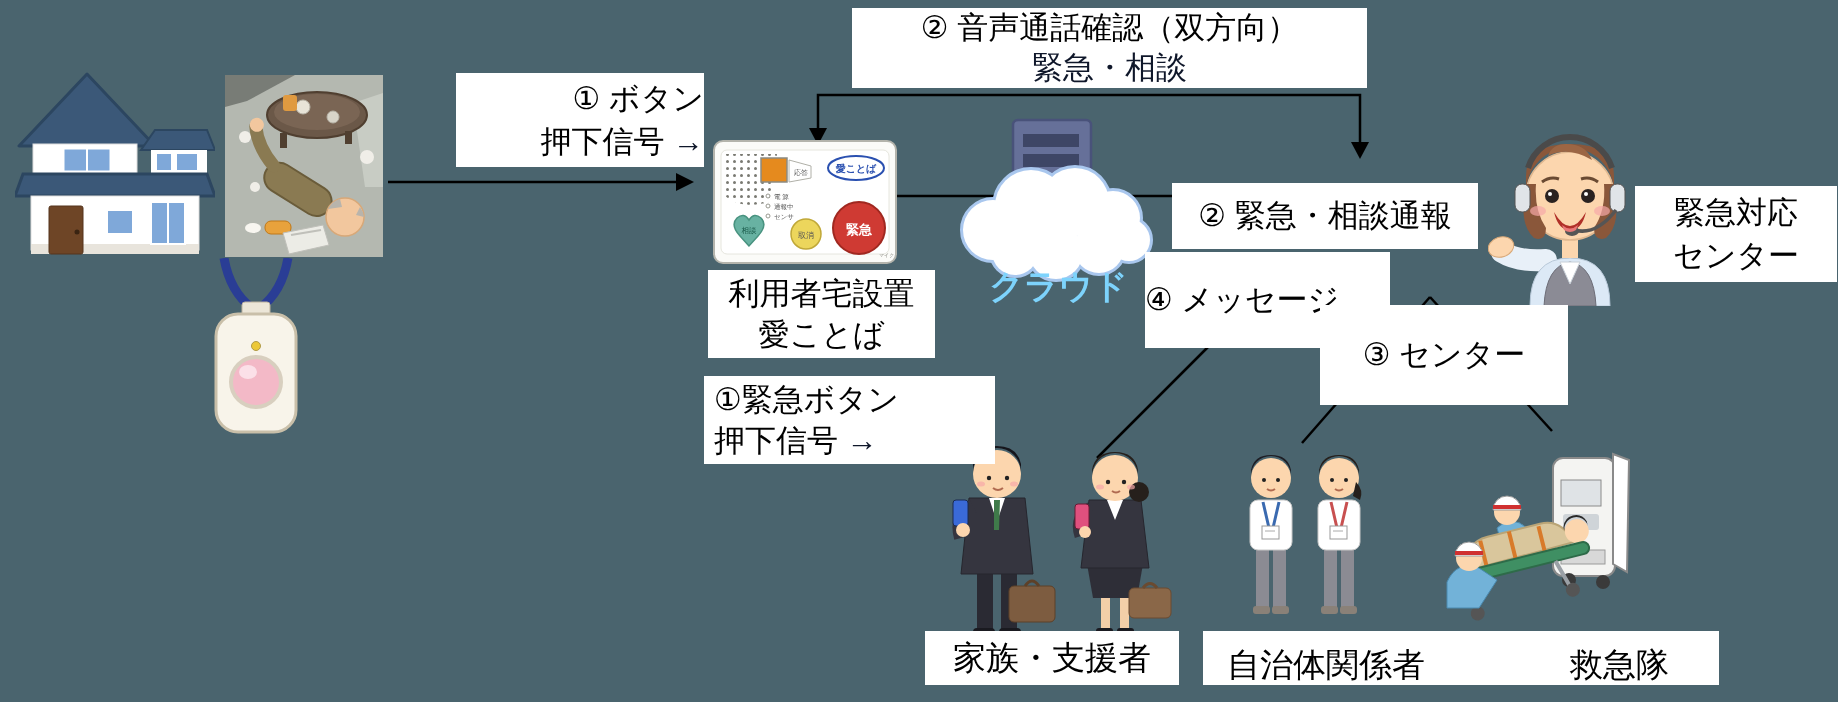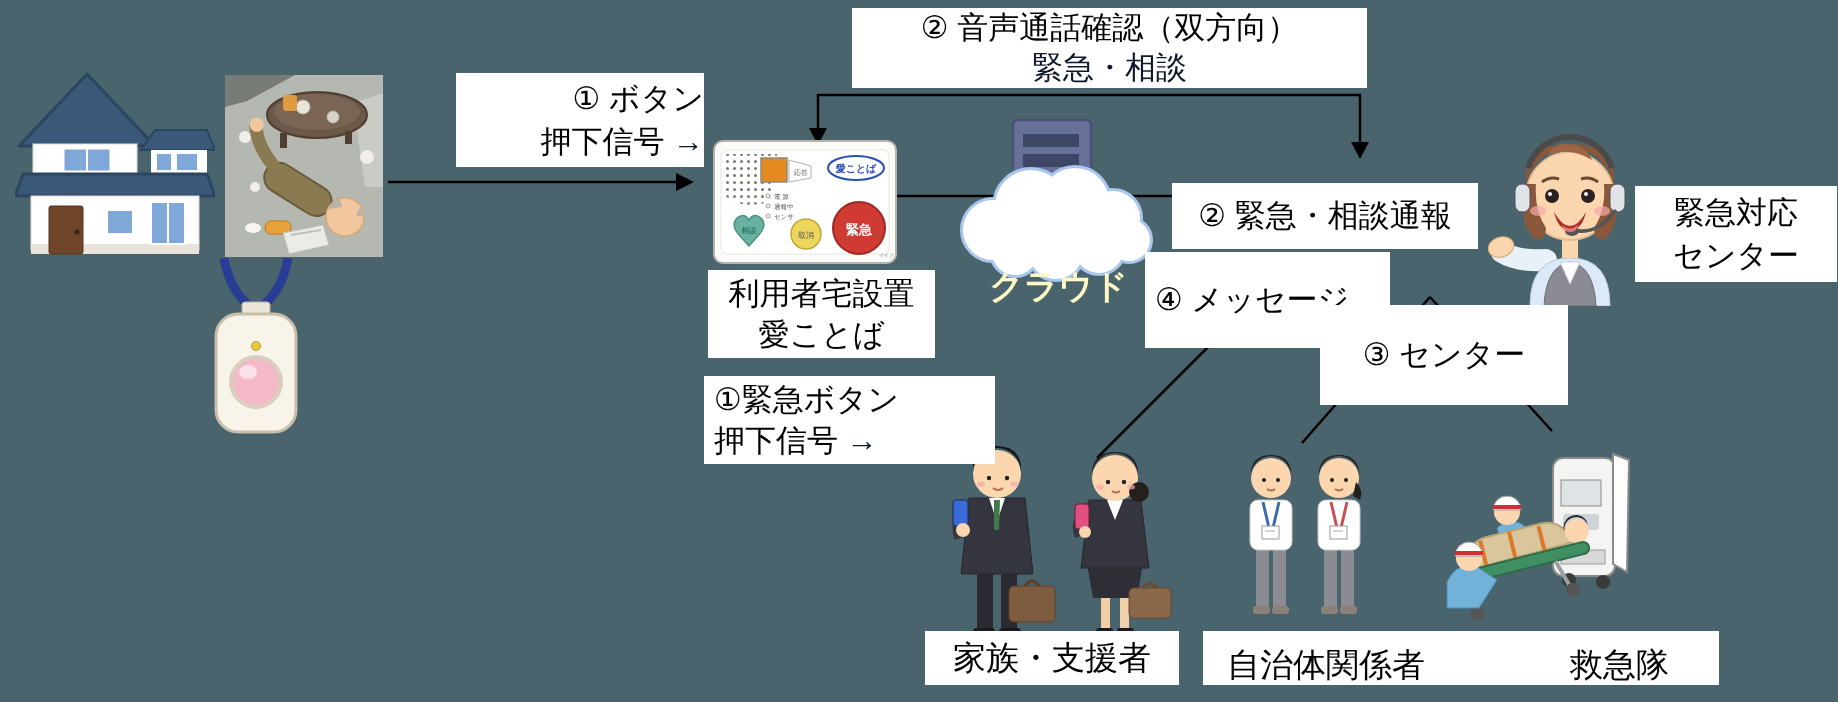--- a/index.html
+++ b/index.html
@@ -5,21 +5,21 @@
   html,body{margin:0;padding:0;background:#4a646e;}
   .canvas{position:relative;width:1838px;height:702px;background:#4a646e;overflow:hidden;
           font-family:"Liberation Sans","DejaVu Sans",sans-serif;color:#000;}
   .lines{position:absolute;left:0;top:0;z-index:1;}
   .ill{position:absolute;z-index:2;}
   .box{position:absolute;z-index:3;background:#fff;display:flex;flex-direction:column;
        justify-content:center;text-align:center;font-size:31px;line-height:40px;}
   .box .ln{display:block;white-space:nowrap;}
   .red{color:#0f172a;}
   .left{text-align:left;padding-left:10px;}
-  .cloud-label{position:absolute;z-index:3;font-size:34px;font-weight:bold;color:#fef9c3;
+  .cloud-label{position:absolute;z-index:3;font-size:34px;font-weight:bold;color:#7dd3fc;
                text-align:center;white-space:nowrap;}
   .bottom-row{flex-direction:row;justify-content:space-between;align-items:center;
               font-size:33px;padding:0 50px 0 24px;}
   .bottom-single{font-size:33px;}
   svg text{font-family:"Liberation Sans","DejaVu Sans",sans-serif;}
 </style>
 </head>
 <body>
 
 <div class="canvas">
@@ -321,21 +321,21 @@
       <span>押下信号</span>
       <span class="red">→</span>
     </span>
   </div>
 
   <div class="box" style="left:1172px;top:183px;width:306px;height:66px;">
     <span class="ln">② 緊急・相談通報</span>
   </div>
 
   <div class="box" style="left:1145px;top:252px;width:245px;height:96px;line-height:42px;">
-    <span class="ln" style="text-align:left;padding-left:10px;">④ メッセージ</span>
+    <span class="ln" style="text-align:left;">④ メッセージ</span>
   </div>
 
   <div class="box" style="left:1320px;top:305px;width:248px;height:100px;line-height:42px;">
     <span class="ln">③ センター</span>
   </div>
 
   <div class="box" style="left:1635px;top:186px;width:202px;height:96px;line-height:43px;">
     <span class="ln">緊急対応</span>
     <span class="ln">センター</span>
   </div>

